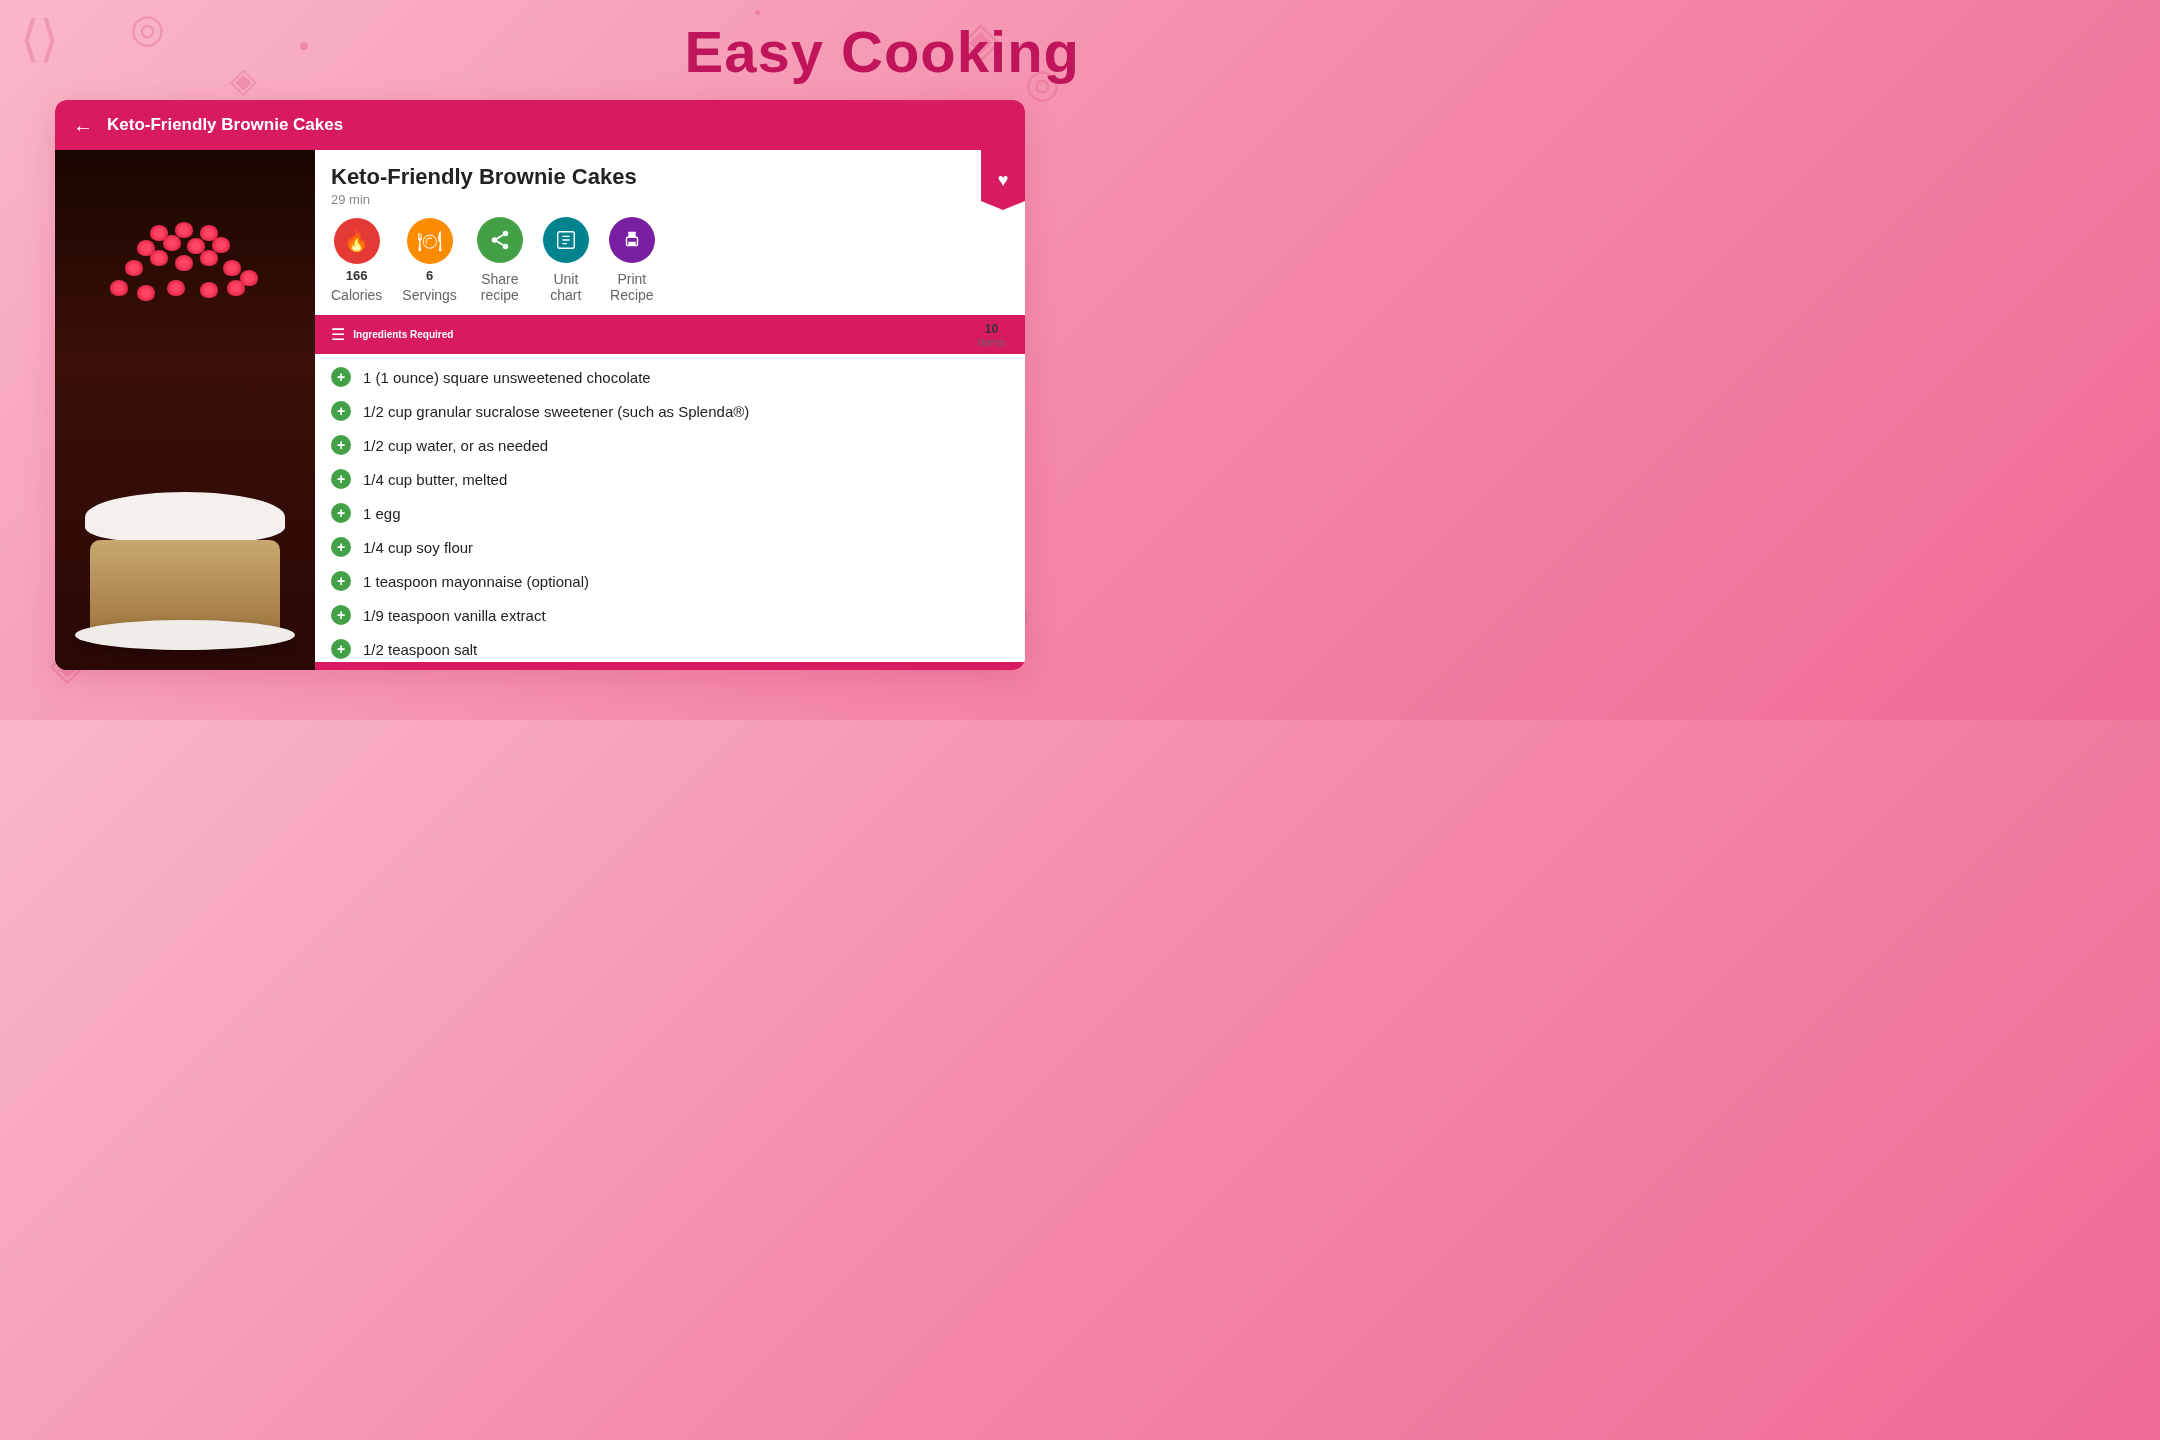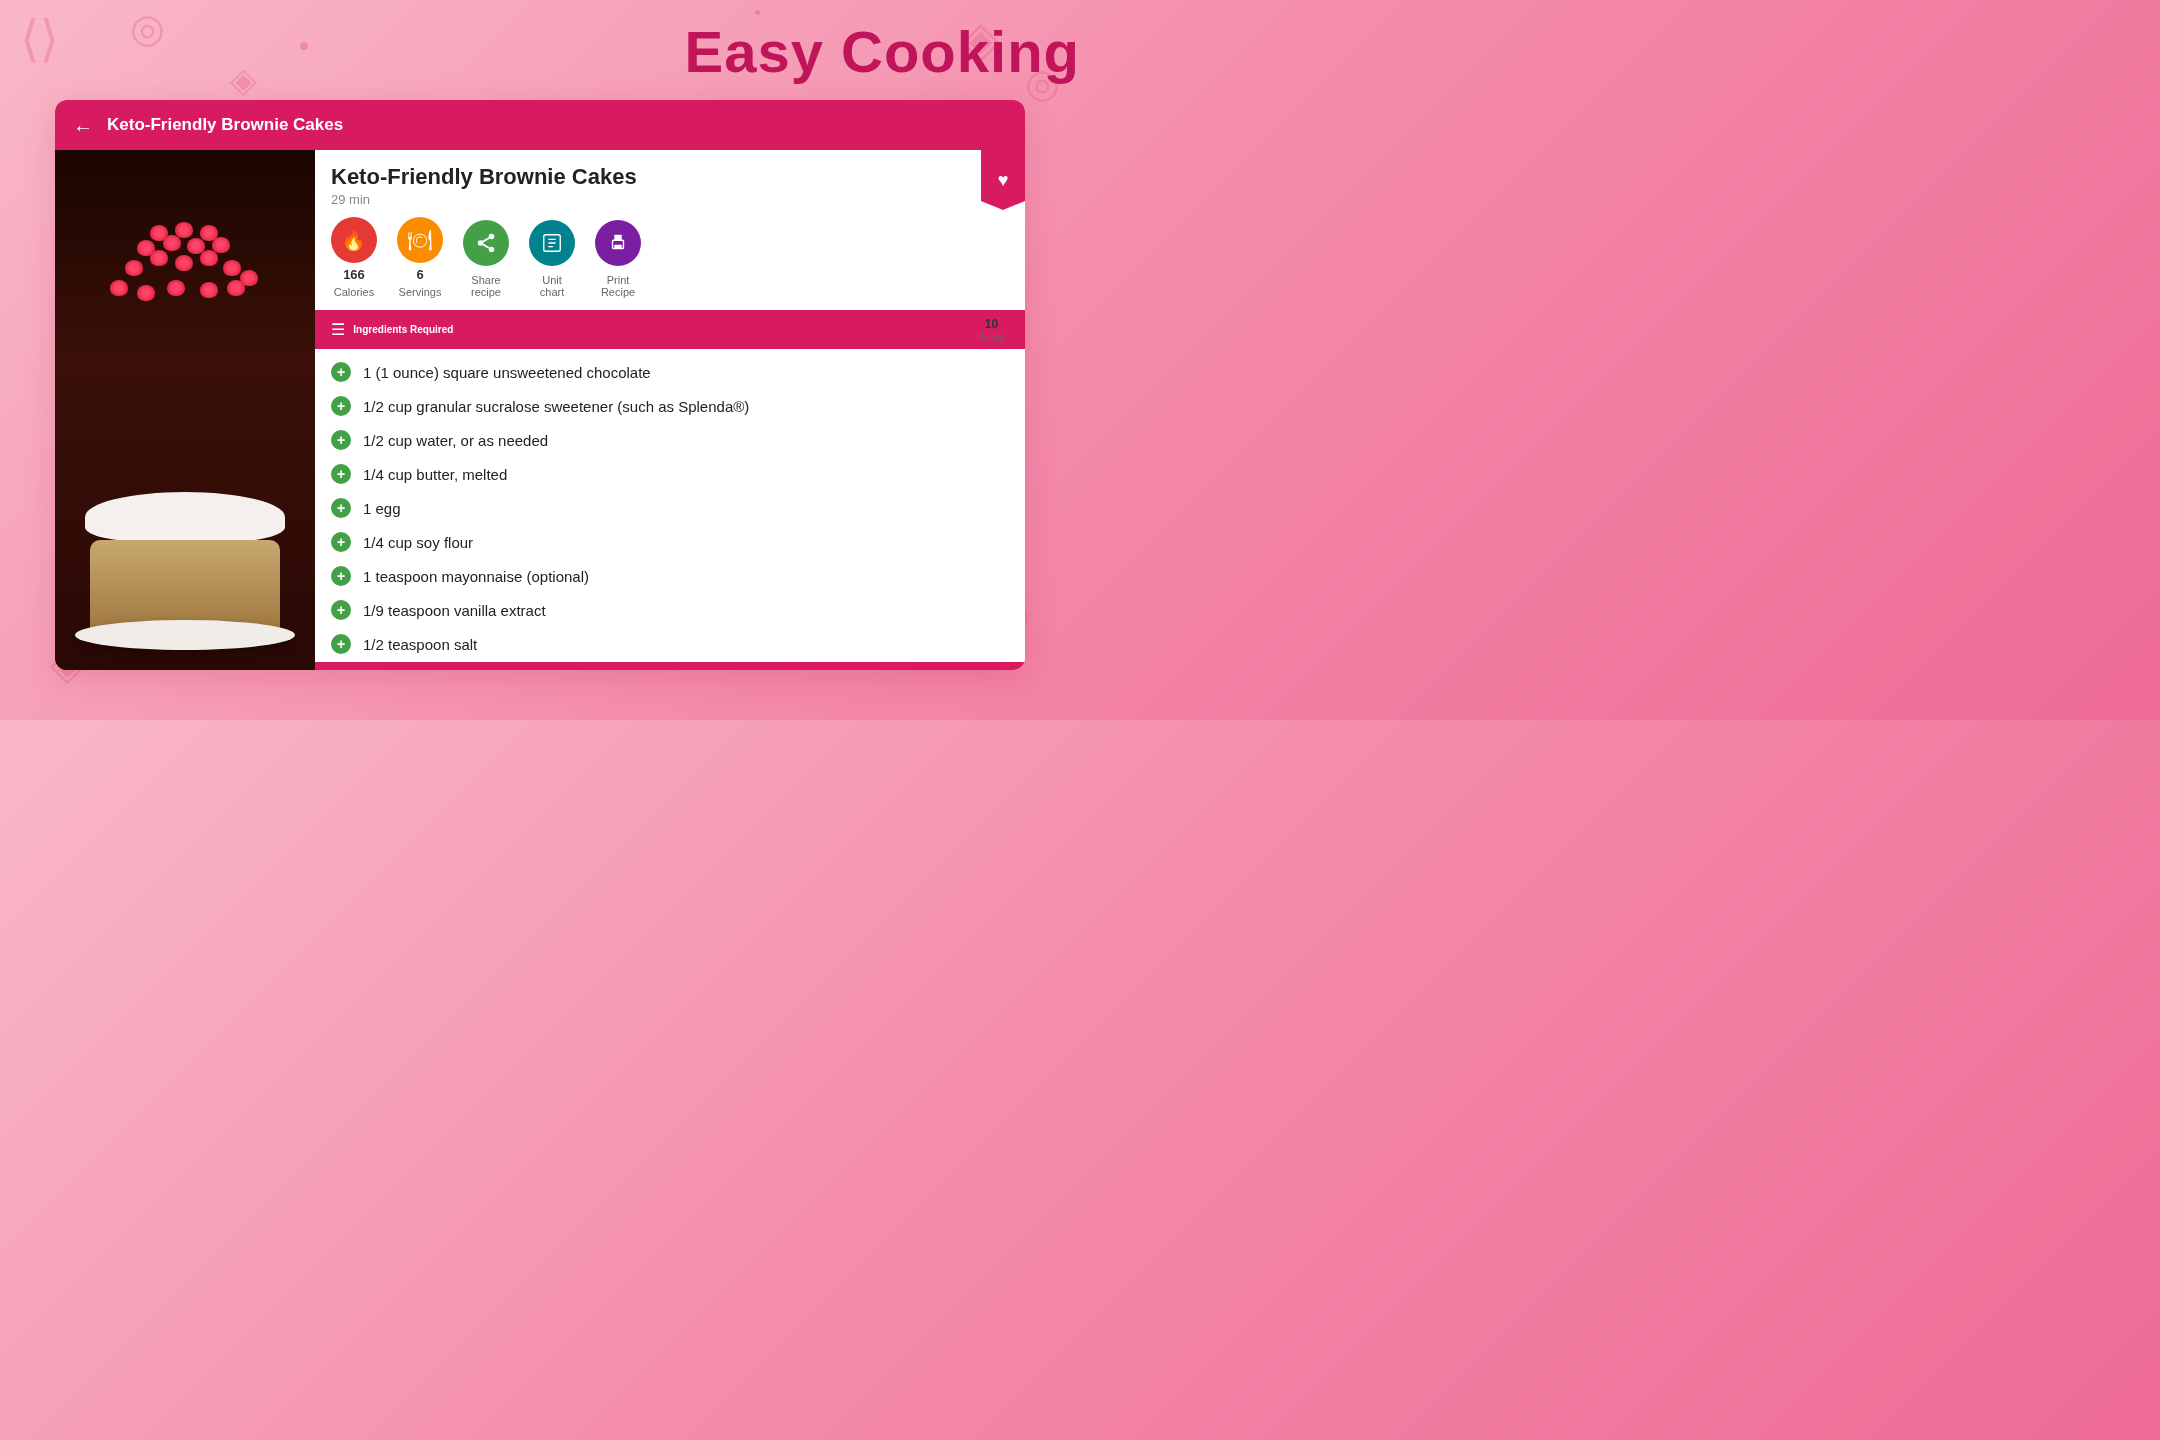--- a/index.html
+++ b/index.html
@@ -226,21 +226,21 @@
     .stat-icon.green { background: #43a047; }
     .stat-icon.teal { background: #00838f; }
     .stat-icon.purple { background: #7b1fa2; }
 
     .stat-value {
       font-size: 13px;
       font-weight: 700;
       color: #333;
     }
     .stat-label {
-      font-size: 11px;
+      font-size: 14px;
       color: #666;
       text-align: center;
     }
 
     
     .ingredients-header {
       background: #d81b60;
       display: flex;
       align-items: center;
       padding: 10px 16px;

